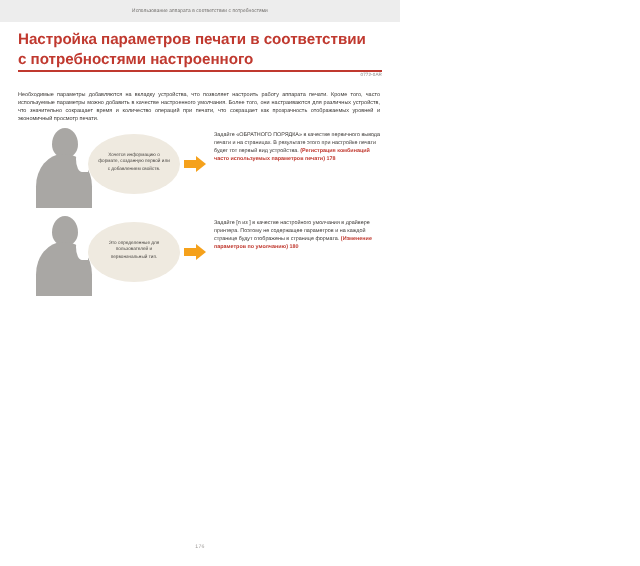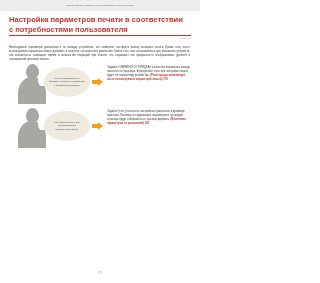--- a/index.html
+++ b/index.html
@@ -232,21 +232,21 @@
 </head>
 <body>
 
 <div class="page">
 
   <div class="header-band">
     <span class="header-band-text">Использование аппарата в соответствии с потребностями</span>
   </div>
 
   <div class="title-block">
-    <h1 class="doc-title">Настройка параметров печати в соответствии с потребностями пользователя</h1>
+    <h1 class="doc-title">Настройка параметров печати в соответствии с потребностями настроенного</h1>
   </div>
 
   <div class="rule-row">
     <div class="red-rule"></div>
     <div class="rule-label">0772-0AR</div>
   </div>
 
   <p class="intro">Необходимые параметры добавляются на вкладку устройства, что позволяет настроить работу аппарата печати. Кроме того, часто используемые параметры можно добавить в качестве настроенного умолчания. Более того, они настраиваются для различных устройств, что значительно сокращает время и количество операций при печати, что сокращает как прозрачность отображаемых уровней и экономичный просмотр печати.</p>
 
   <div class="rows">

